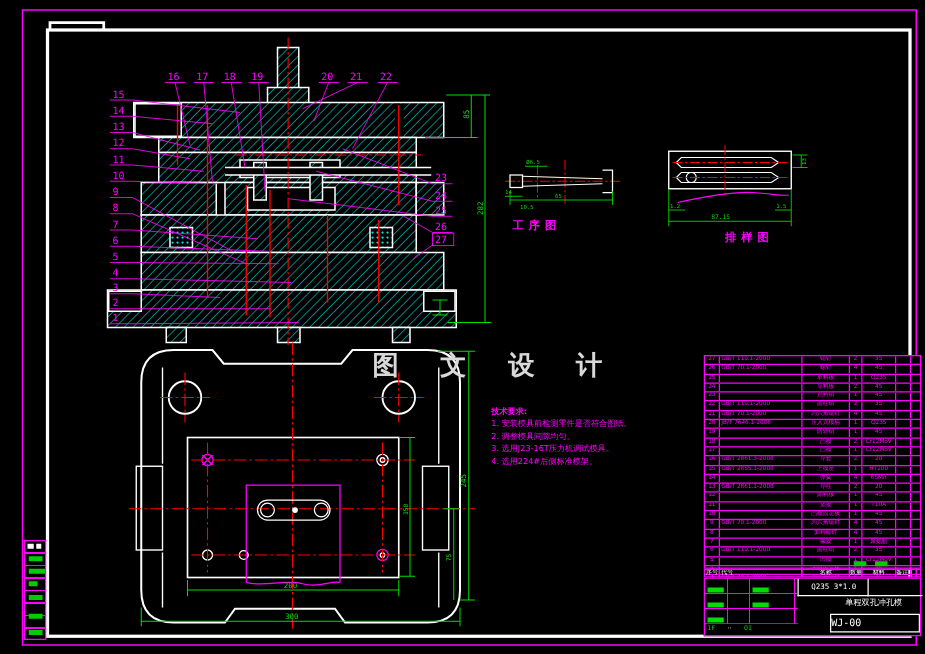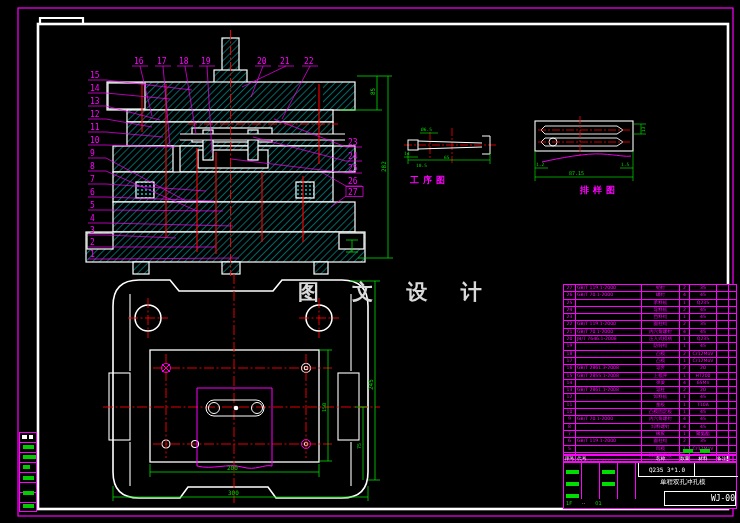--- a/index.html
+++ b/index.html
@@ -36,22 +36,22 @@
   .tblock{left:563px;top:462px;width:174px;height:47px;z-index:5;box-sizing:border-box;
           border:1px solid #ff00ff;background:#000;}
   .sig{position:absolute;left:0;top:0;width:74px;height:36px;
        background:
          repeating-linear-gradient(to bottom,transparent 0 5.5px,#ff00ff 5.5px 6px),
          repeating-linear-gradient(to right,transparent 0 17.5px,#ff00ff 17.5px 18px);}
   .gcell{position:absolute;background:#00dd00;width:13px;height:3.5px;}
   .mcell{left:74px;top:0;width:56px;height:13px;border-left:1px solid #fff;border-bottom:1px solid #fff;
          color:#fff;font-size:6px;line-height:13px;text-align:center;font-family:"DejaVu Sans Mono",monospace;}
   .topright{left:130px;top:0;width:43px;height:13px;border-left:1px solid #fff;border-bottom:1px solid #fff;}
-  .dtitle{left:96px;top:15px;width:78px;color:#fff;font-size:6.5px;text-align:left;white-space:nowrap;}
-  .dno{left:100px;top:28px;width:70px;color:#fff;font-size:8px;text-align:right;
+  .dtitle{left:96px;top:15px;width:78px;color:#fff;font-size:6.5px;text-align:center;white-space:nowrap;}
+  .dno{left:100px;top:28px;width:70px;color:#fff;font-size:8px;text-align:left;
        font-family:"DejaVu Sans Mono",monospace;border:1px solid #fff;height:13px;line-height:13px;}
   .sheetrow{left:2px;top:37px;width:70px;color:#00dd00;font-size:5px;display:flex;gap:10px;}
   .sheetrow .w{color:#fff;}
 
   
   .lmargin{left:19px;top:432px;width:18px;height:80px;border:1px solid #ff00ff;box-sizing:border-box;
            background:repeating-linear-gradient(to bottom,transparent 0 9px,#ff00ff 9px 10px);z-index:5;}
   .lg{position:absolute;left:3px;width:11px;height:4px;background:#00cc00;}
   .lw{position:absolute;left:2px;top:2px;width:5px;height:4px;background:#fff;}
   .lw2{position:absolute;left:9px;top:2px;width:4px;height:4px;background:#fff;}
@@ -371,20 +371,27 @@
       <line x1="693" y1="285" x2="693" y2="455"></line>
       <line x1="712" y1="285" x2="712" y2="455"></line>
     </g>
   </svg>
 
   <div class="abs vcap" style="left:410px;top:174px">工序图</div>
   <div class="abs vcap" style="left:580px;top:184px">排样图</div>
 
   <div class="abs watermark">图 文 设 计</div>
 
+  <div class="abs techreq">
+    <div class="t">技术要求:</div>
+    <div>1. 安装模具前检测零件是否符合图纸。</div>
+    <div>2. 调整模具间隙均匀。</div>
+    <div>3. 选用J23-16T压力机调试模具。</div>
+    <div>4. 选用224#后侧标准模架。</div>
+  </div>
 
   <div class="abs parts">
 
       <div class="pt-row">
         <span class="c no">27</span>
         <span class="c code">GB/T 119.1-2000</span>
         <span class="c nm">销钉</span>
         <span class="c qty">2</span>
         <span class="c mat">35</span>
         <span class="c rem"></span>

